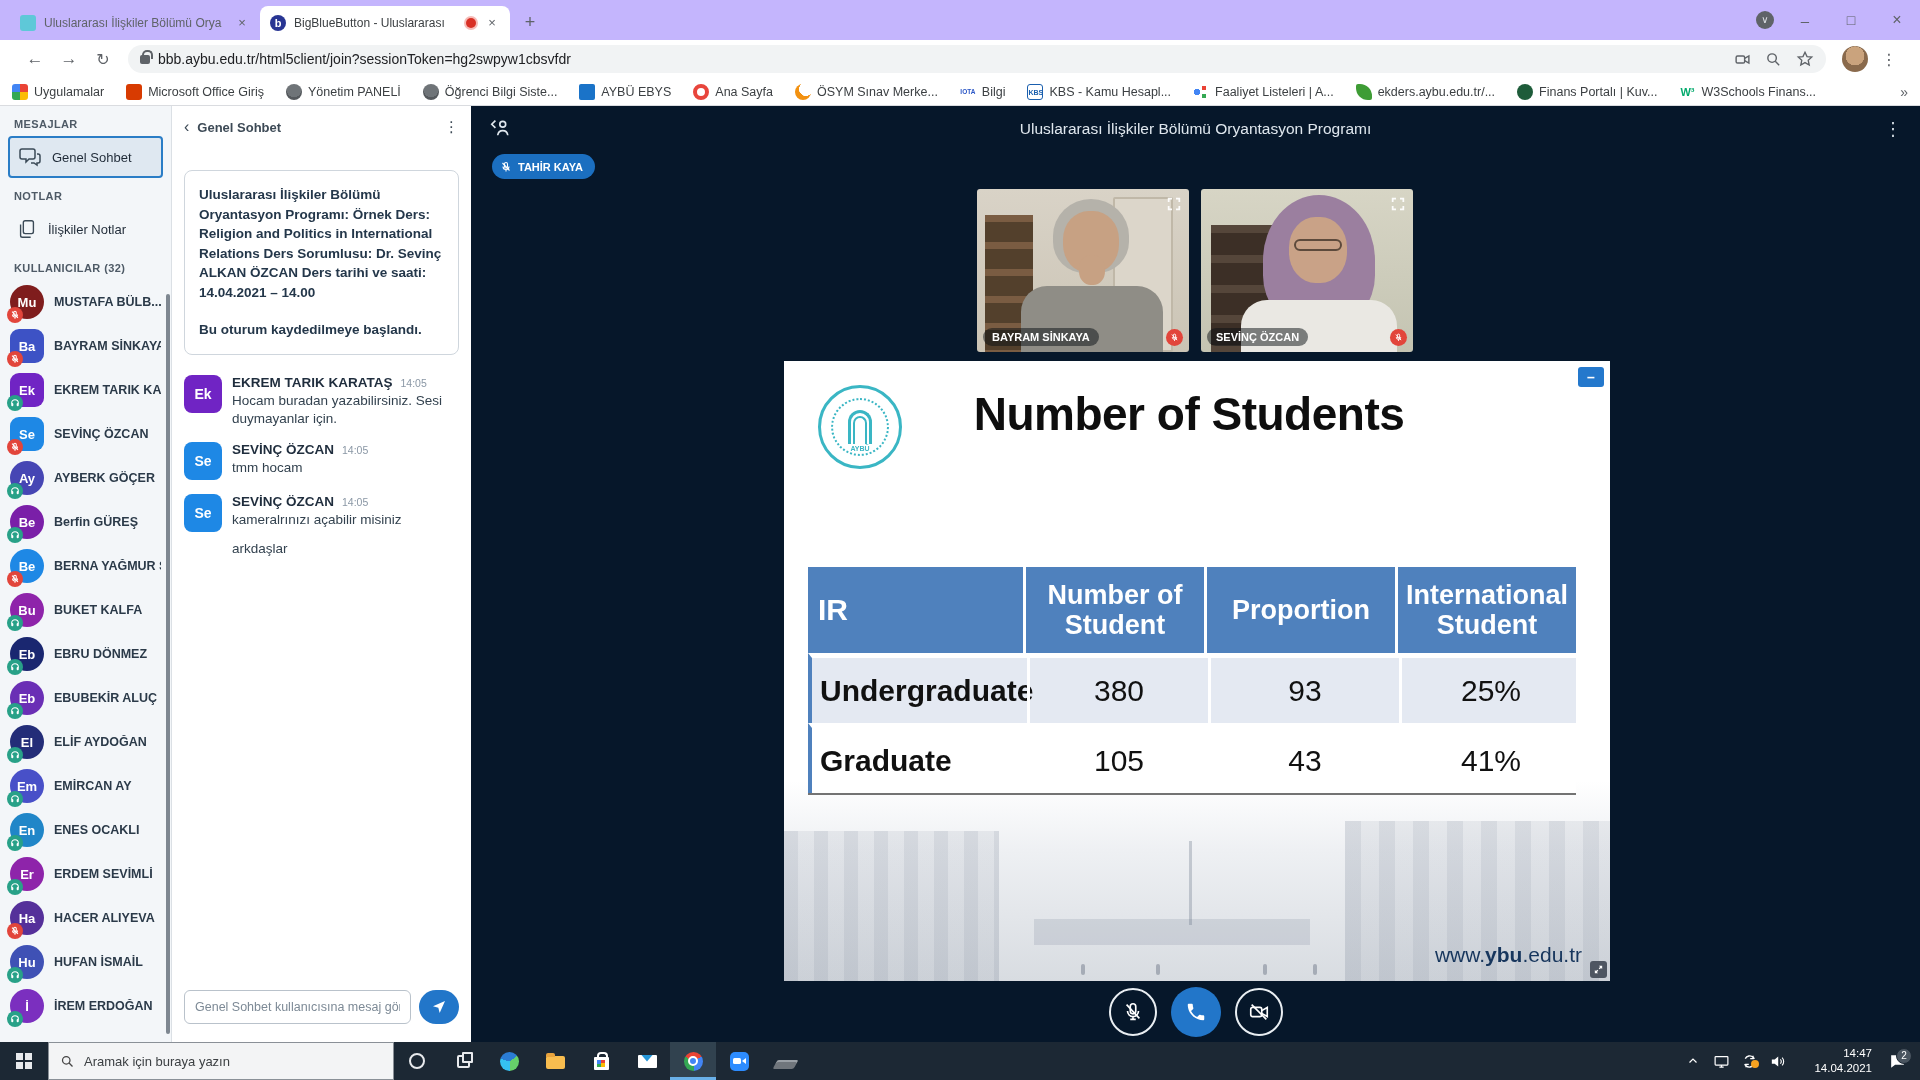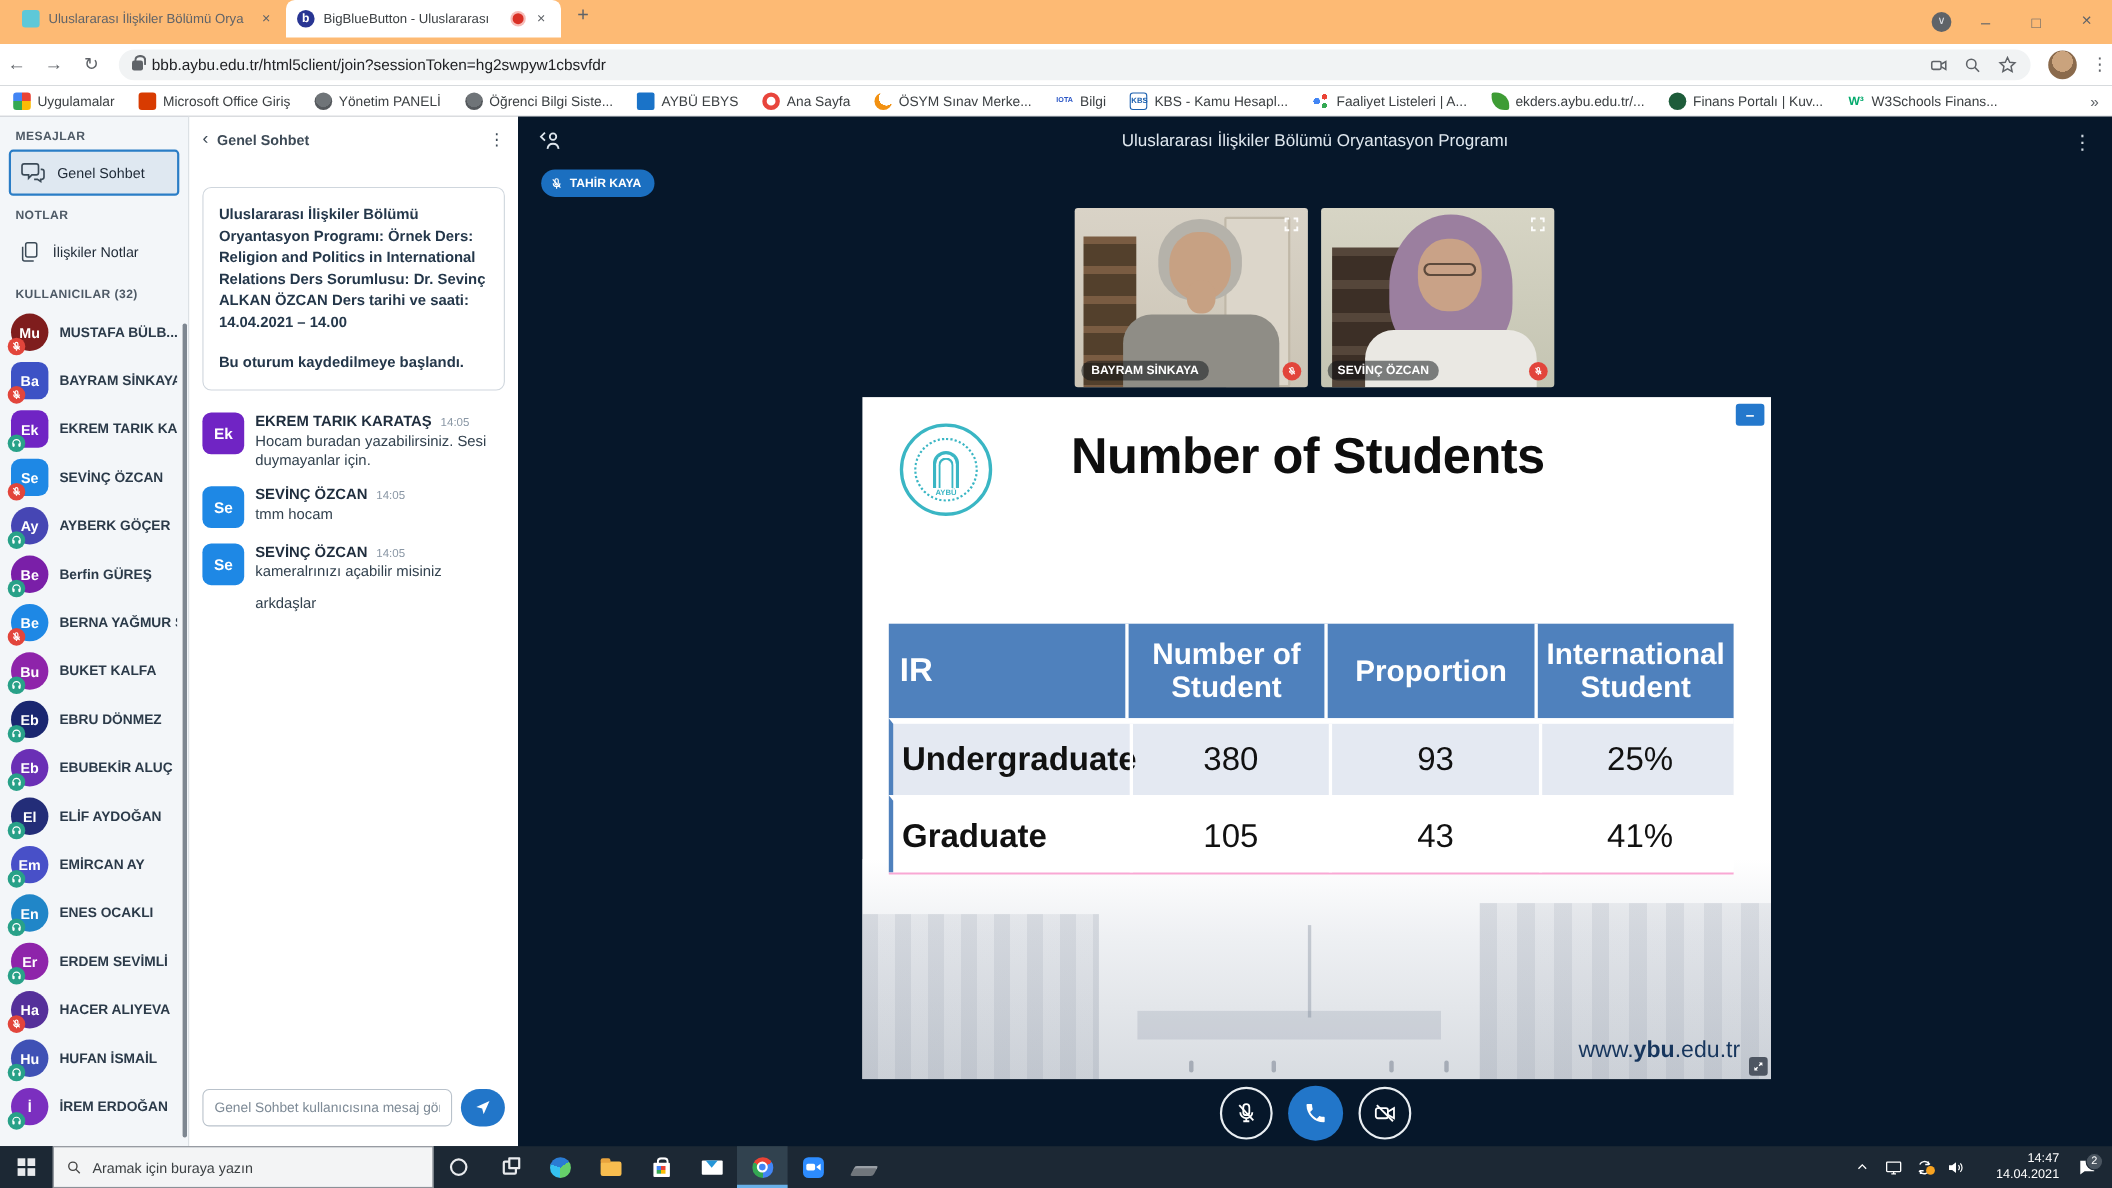--- a/index.html
+++ b/index.html
@@ -1,21 +1,21 @@
 <!DOCTYPE html>
 <html><head>
 <meta charset="utf-8">
 <style>
   *{margin:0;padding:0;box-sizing:border-box}
   html,body{width:1920px;height:1080px;overflow:hidden}
   body{font-family:"Liberation Sans","DejaVu Sans",sans-serif;background:#06172a;position:relative}
   .screen{position:absolute;inset:0}
 
   
-  .tabstrip{position:absolute;left:0;top:0;width:1920px;height:40px;background:#fdba74;display:flex;align-items:flex-start;padding-left:10px}
+  .tabstrip{position:absolute;left:0;top:0;width:1920px;height:40px;background:#c4b5fd;display:flex;align-items:flex-end;padding-left:10px}
   .tab{height:34px;width:250px;display:flex;align-items:center;gap:8px;padding:0 10px;font-size:12px;color:#5f6368;border-radius:8px 8px 0 0;position:relative}
   .tab.active{background:#fff;color:#3c4043}
   .tab .tab-title{flex:1;white-space:nowrap;overflow:hidden;text-overflow:ellipsis}
   .fav{width:16px;height:16px;flex:none;display:inline-block}
   .fav-aybu{background:#5ec8d8;border-radius:3px}
   .fav-bbb{background:#283593;border-radius:50%;color:#fff;text-align:center;font-size:11px;font-weight:bold;line-height:16px}
   .fav-bbb::after{content:"b"}
   .rec-dot{width:10px;height:10px;border-radius:50%;background:#d93025;box-shadow:0 0 0 2px #f6bcb8;flex:none}
   .tab-close{width:16px;height:16px;border-radius:50%;text-align:center;line-height:15px;font-size:13px;color:#5f6368;flex:none}
   .tab-close::after{content:"\00D7"}
@@ -23,21 +23,21 @@
   .newtab::after{content:"+"}
   .winctrls{margin-left:auto;display:flex;align-items:center;height:100%}
   .wc{width:46px;height:100%;display:grid;place-items:center;font-size:13px;color:#5f6368}
   .wc-search{width:34px}
   .wc-search .circ{width:18px;height:18px;border-radius:50%;background:#5f6368;color:#dee1e6;font-size:10px;text-align:center;line-height:17px}
   .wc-search .circ::after{content:"\2228"}
   .wc-min::after{content:"\2013";font-size:15px}
   .wc-max::after{content:"\25A1";font-size:14px}
   .wc-close::after{content:"\00D7";font-size:16px}
 
-  .toolbar{position:absolute;left:0;top:40px;width:1920px;height:38px;background:#fff;display:flex;align-items:center;padding:0 0;gap:4px}
+  .toolbar{position:absolute;left:0;top:40px;width:1920px;height:38px;background:#fff;display:flex;align-items:center;padding:0 20px;gap:4px}
   .navbtn{width:30px;height:30px;border-radius:50%;display:grid;place-items:center;font-size:17px;color:#5f6368}
   .nav-back::after{content:"\2190"}
   .nav-fwd::after{content:"\2192"}
   .nav-reload::after{content:"\21BB";font-size:16px}
   .urlpill{flex:1;height:28px;background:#f1f3f4;border-radius:14px;display:flex;align-items:center;padding:0 12px;gap:8px;margin:0 6px}
   .lock{width:10px;height:9px;background:#5f6368;border-radius:2px;position:relative;flex:none}
   .lock::before{content:"";position:absolute;top:-5px;left:1.5px;width:7px;height:7px;border:2px solid #5f6368;border-bottom:none;border-radius:5px 5px 0 0}
   .urltext{font-size:14px;color:#202124}
   .pill-icons{margin-left:auto;display:flex;align-items:center;gap:14px}
   .toolbar svg{display:block}
@@ -144,21 +144,21 @@
   
   .present{position:absolute;left:313px;top:255px;width:826px;height:620px;background:#fff;overflow:hidden}
   .pres-min{position:absolute;top:6px;right:6px;width:26px;height:20px;background:#2478cc;border-radius:3px;color:#fff;display:grid;place-items:center;font-size:14px;font-weight:bold;z-index:5}
   .pres-min::after{content:"\2013"}
   .logo{position:absolute;left:34px;top:24px;width:84px;height:84px;border:3px solid #3ab6c4;border-radius:50%;background:#fff;z-index:2}
   .logo .ring{position:absolute;inset:10px;border:2px dotted #3ab6c4;border-radius:50%}
   .logo .arch{position:absolute;left:27px;top:22px;width:24px;height:34px;border:3px solid #3ab6c4;border-bottom:none;border-radius:14px 14px 0 0}
   .logo .arch2{position:absolute;left:32px;top:28px;width:14px;height:28px;border:2px solid #3ab6c4;border-bottom:none;border-radius:8px 8px 0 0}
   .logo .lbl{position:absolute;left:0;right:0;bottom:14px;text-align:center;font-size:7px;font-weight:bold;color:#3ab6c4}
   .slide-title{position:absolute;left:0;right:16px;top:26px;text-align:center;font-size:46px;font-weight:bold;color:#0e0e0e;letter-spacing:-.5px}
-  .stable{position:absolute;left:24px;top:206px;width:768px;border-bottom:2px solid #f9a8d4;z-index:2}
+  .stable{position:absolute;left:24px;top:206px;width:768px;border-bottom:2px solid #737373;z-index:2}
   .thead{display:grid;grid-template-columns:215px 181px 191px 181px;background:#4f81bd;color:#fff;font-weight:bold;height:86px}
   .th{display:flex;align-items:center;justify-content:center;text-align:center;font-size:27px;line-height:1.12;padding:0 6px}
   .th + .th{border-left:3px solid #fff}
   .th:first-child{justify-content:flex-start;padding-left:10px;font-size:30px}
   .trow{display:grid;grid-template-columns:215px 181px 191px 181px;height:70px;border-top:5px solid #fff;border-left:4px solid #4f81bd}
   .trow:nth-child(2){background:#e4e9f2}
   .trow:nth-child(3){background:#fff}
   .td{display:flex;align-items:center;justify-content:center;font-size:30px;color:#111}
   .td + .td{border-left:3px solid #fff}
   .td.c0{justify-content:flex-start;padding-left:8px;font-weight:bold}

